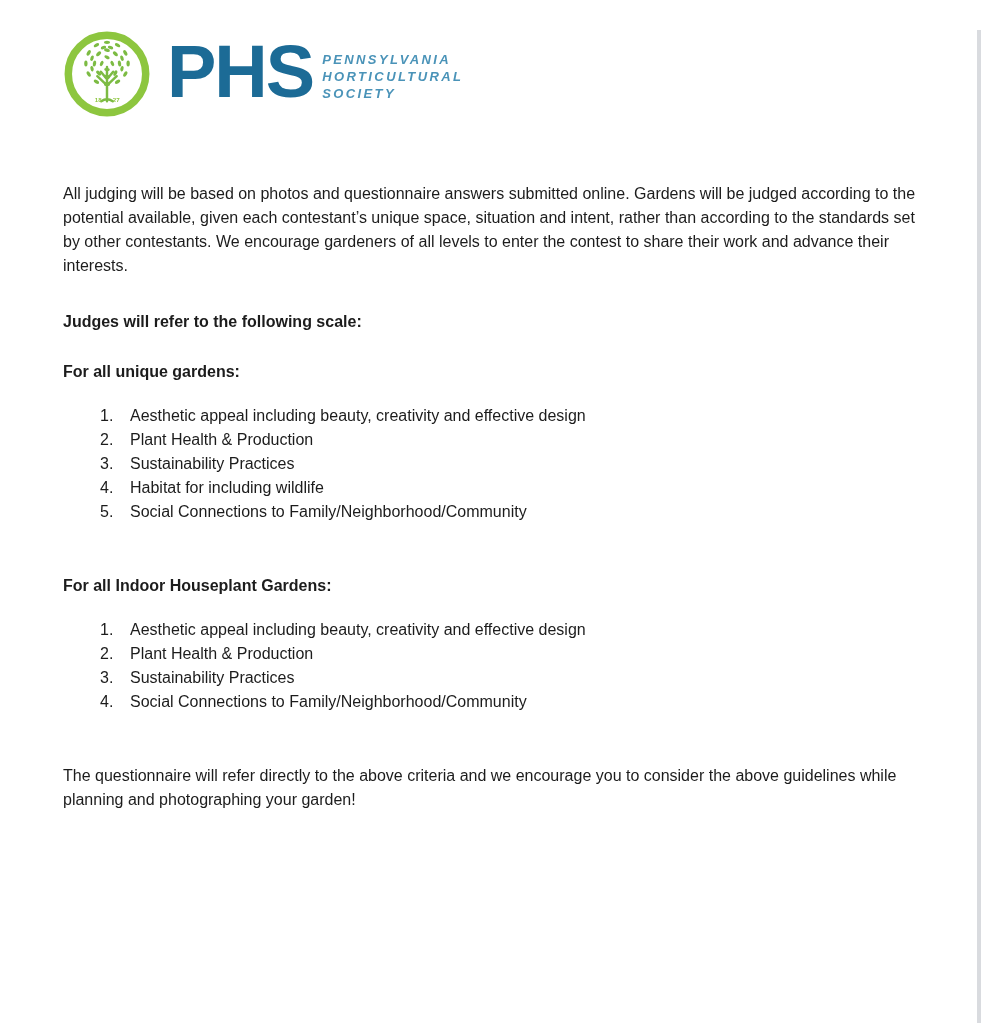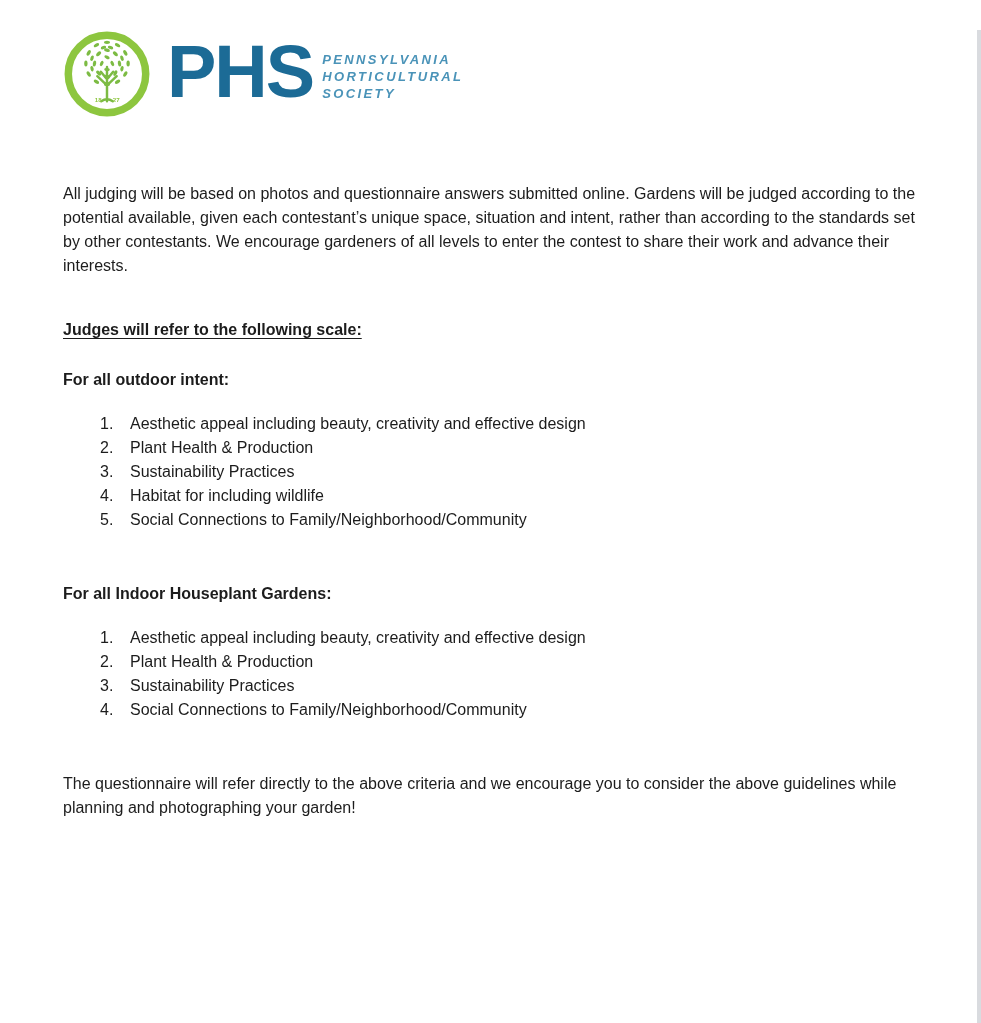--- a/index.html
+++ b/index.html
@@ -56,25 +56,24 @@
     font-weight: bold;
     line-height: 27px;
   }
   .para {
     margin: 64px 58px 0 63px;
     font-size: 16px;
     line-height: 24px;
     max-width: 872px;
   }
   .scale-heading {
-    margin: 40px 58px 0 63px;
+    margin: 32px 58px 0 63px;
     font-size: 16px;
     font-weight: bold;
     line-height: 24px;
-    text-decoration: underline;
     text-underline-offset: 3px;
   }
   .section-heading {
     margin: 26px 58px 0 63px;
     font-size: 16px;
     font-weight: bold;
     line-height: 24px;
   }
   .section-heading.second { margin-top: 50px; }
   .section-subheading {
@@ -154,21 +153,21 @@
       <div>HORTICULTURAL</div>
       <div>SOCIETY</div>
     </div>
   </div>
 
 
   <div class="para">All judging will be based on photos and questionnaire answers submitted online. Gardens will be judged according to the potential available, given each contestant’s unique space, situation and intent, rather than according to the standards set by other contestants. We encourage gardeners of all levels to enter the contest to share their work and advance their interests.</div>
 
   <div class="scale-heading">Judges will refer to the following scale:</div>
 
-  <div class="section-heading">For all outdoor intent:</div>
+  <div class="section-heading">For all unique gardens:</div>
 
   <ol class="criteria">
     <li>Aesthetic appeal including beauty, creativity and effective design</li>
     <li>Plant Health &amp; Production</li>
     <li>Sustainability Practices</li>
     <li>Habitat for including wildlife</li>
     <li>Social Connections to Family/Neighborhood/Community</li>
   </ol>
 
   <div class="section-heading second">For all Indoor Houseplant Gardens:</div>

